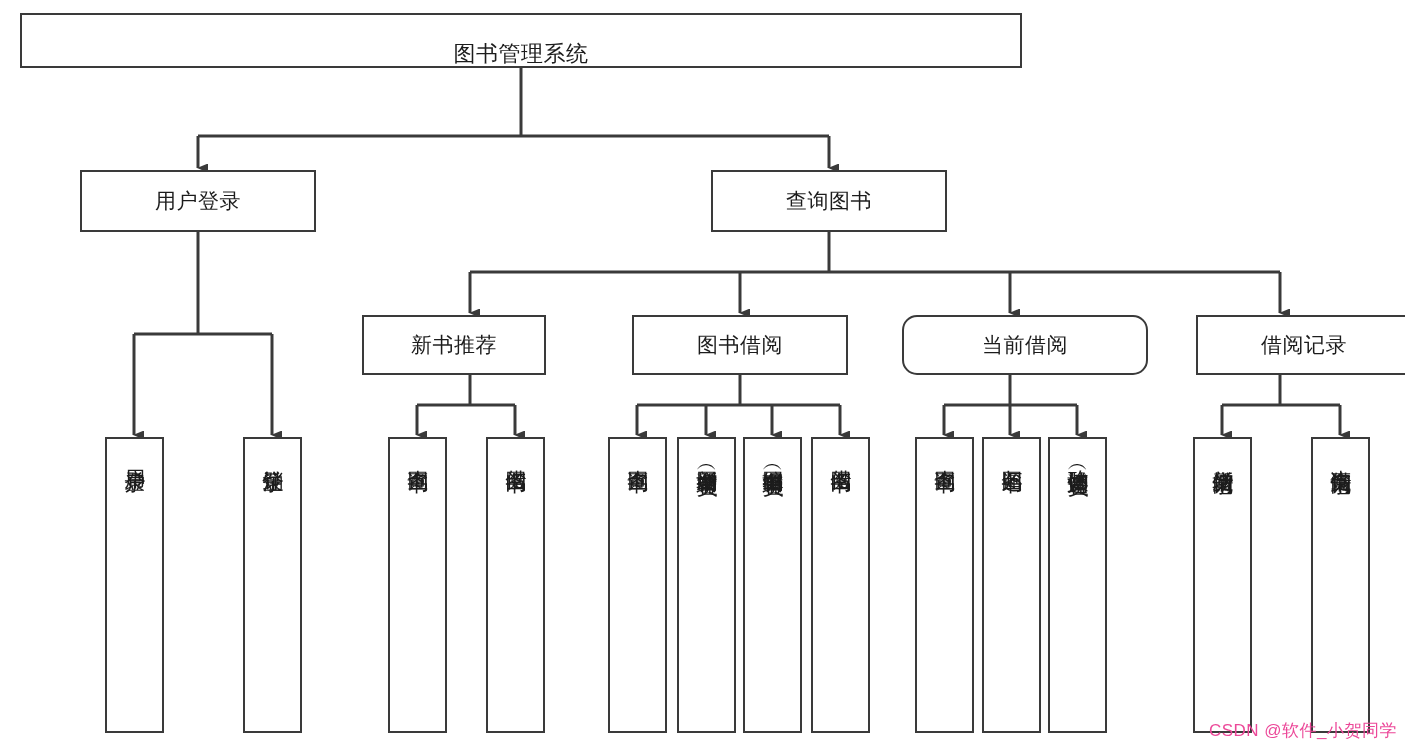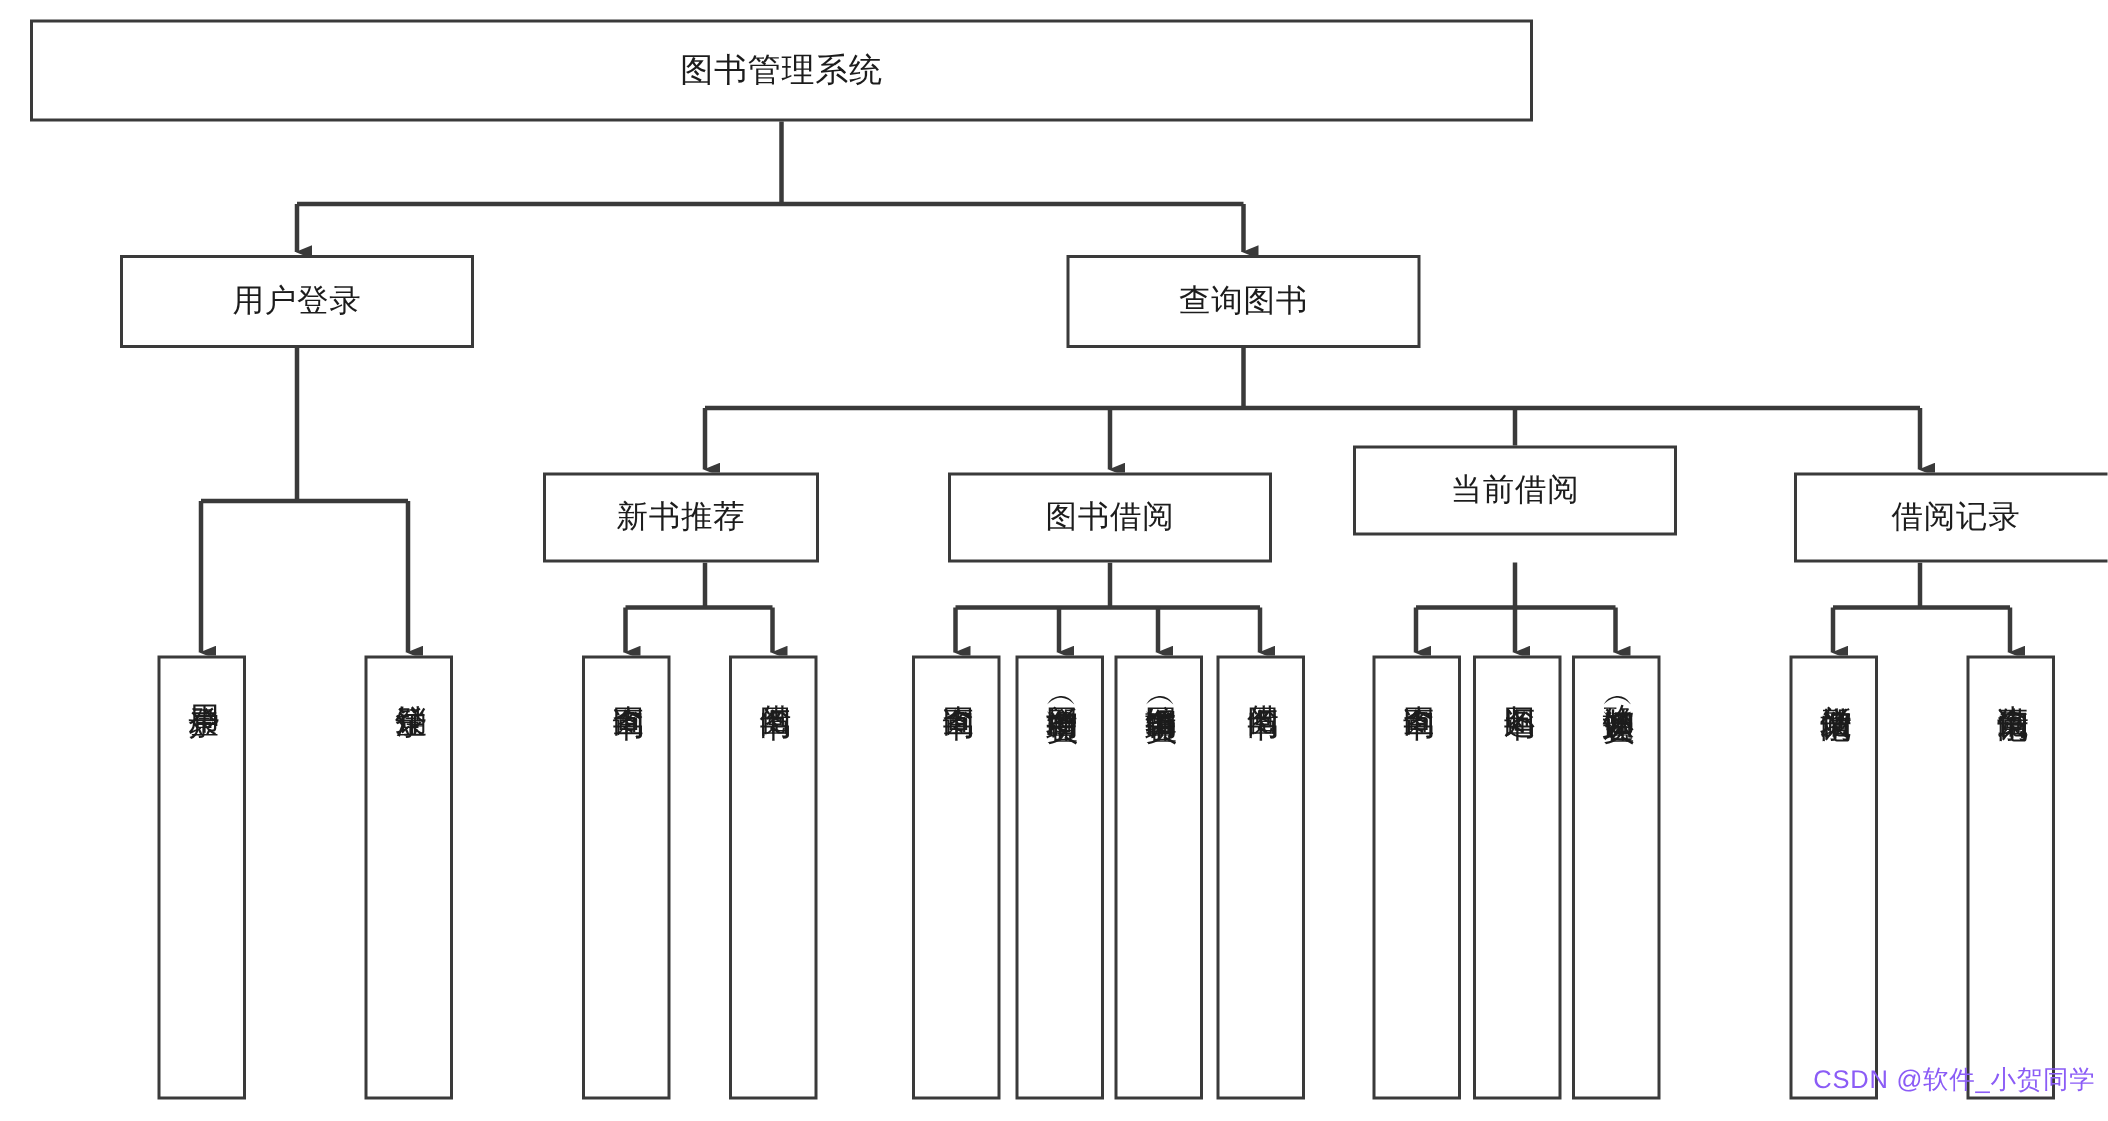--- a/index.html
+++ b/index.html
@@ -55,23 +55,23 @@
     text-orientation: upright;
     font-size: 21px;
     line-height: 1.28;
     letter-spacing: 1px;
     white-space: nowrap;
     text-align: left;
   }
   .watermark {
     position: absolute;
     right: 8px;
-    bottom: 16px;
+    bottom: 5px;
     font-size: 17px;
-    color: #8b5cf6;
+    color: #ec4899;
     letter-spacing: 0.5px;
     white-space: nowrap;
     pointer-events: none;
     margin-top: 19px;
   }
 </style>
 </head>
 <body>
 
 <div id="diagram-root">
@@ -112,38 +112,38 @@
         <line x1="944" y1="405" x2="944" y2="435" marker-end="url(#arrowhead)"></line>
         <line x1="1010" y1="405" x2="1010" y2="435" marker-end="url(#arrowhead)"></line>
         <line x1="1077" y1="405" x2="1077" y2="435" marker-end="url(#arrowhead)"></line>
         <line x1="1280" y1="375" x2="1280" y2="405"></line>
         <line x1="1222" y1="405" x2="1340" y2="405"></line>
         <line x1="1222" y1="405" x2="1222" y2="435" marker-end="url(#arrowhead)"></line>
         <line x1="1340" y1="405" x2="1340" y2="435" marker-end="url(#arrowhead)"></line>
       </g>
   </svg>
 
-  <div class="node-box node-root" style="left:20px; top:13px; width:1002px; height:68px;">
+  <div class="node-box node-root" style="left:20px; top:13px; width:1002px; height:55px;align-items:flex-end;">
     <span class="node-label">图书管理系统</span>
   </div>
 
   <div class="node-box node-l2" style="left:80px; top:170px; width:236px; height:62px;">
     <span class="node-label">用户登录</span>
   </div>
   <div class="node-box node-l2" style="left:711px; top:170px; width:236px; height:62px;">
     <span class="node-label">查询图书</span>
   </div>
 
   <div class="node-box node-l3" style="left:362px; top:315px; width:184px; height:60px;">
     <span class="node-label">新书推荐</span>
   </div>
   <div class="node-box node-l3" style="left:632px; top:315px; width:216px; height:60px;">
     <span class="node-label">图书借阅</span>
   </div>
-  <div class="node-box node-l3" style="left:902px; top:297px; width:216px; height:60px;">
+  <div class="node-box node-l3" style="left:902px; top:315px; width:246px; height:60px;border-radius:15px;">
     <span class="node-label">当前借阅</span>
   </div>
   <div class="node-box node-l3" style="left:1172px; top:315px; width:216px; height:60px;margin-left:24px;">
     <span class="node-label">借阅记录</span>
   </div>
 
   <div class="node-box node-leaf" style="left:105px; top:437px; width:59px; height:296px;">
     <span class="node-label">用户登录</span>
   </div>
   <div class="node-box node-leaf" style="left:243px; top:437px; width:59px; height:296px;">

